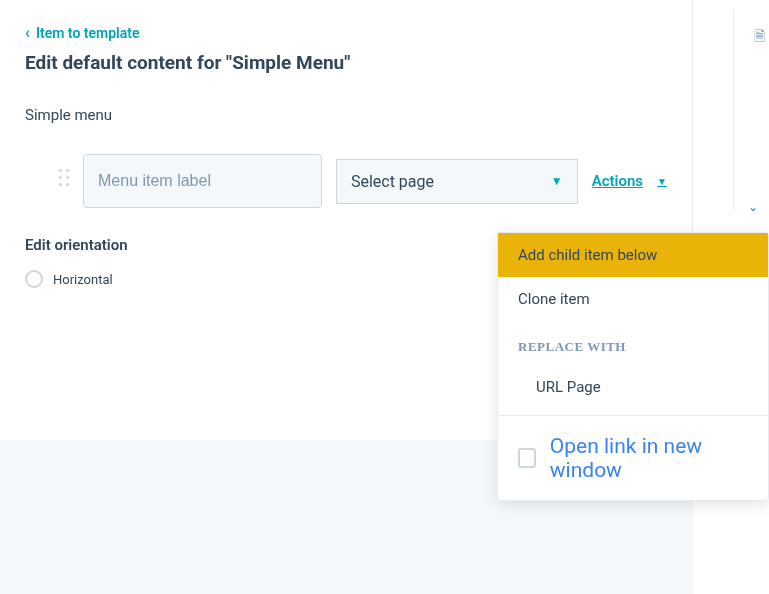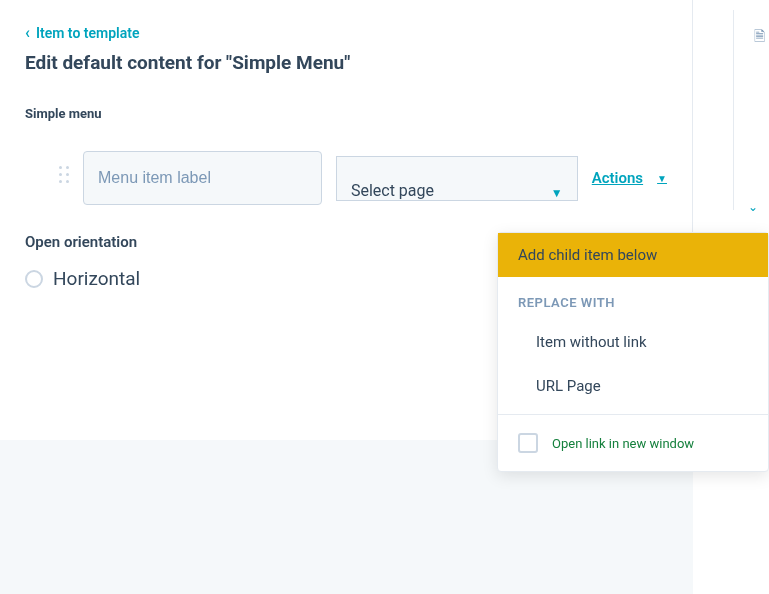--- a/index.html
+++ b/index.html
@@ -47,22 +47,22 @@
       font-size: 16px;
       line-height: 1;
     }
     .page-title {
       font-size: 19px;
       font-weight: 700;
       color: #33475b;
       margin-bottom: 32px;
     }
     .section-label {
-      font-size: 13px;
-      font-weight: 700;
+      font-size: 15px;
+      font-weight: 400;
       color: #33475b;
       margin-bottom: 30px;
     }
     .menu-item-row {
       display: flex;
       align-items: center;
       gap: 14px;
       padding-left: 34px;
       margin-bottom: 28px;
     }
@@ -95,21 +95,21 @@
     .text-input::placeholder {
       color: #7c98b6;
     }
     .select-wrap {
       width: 246px;
       height: 45px;
       border: 1px solid #cbd6e2;
       border-radius: 0;
       background: #f5f8fa;
       display: flex;
-      align-items: flex-end;
+      align-items: center;
       justify-content: space-between;
       padding: 0 14px;
       cursor: pointer;
     }
     .select-wrap .select-text {
       color: #33475b;
       font-size: 16px;
     }
     .select-wrap .caret {
       color: #00a4bd;
@@ -169,21 +169,21 @@
     .radio-outer.selected {
       border-color: #00a4bd;
     }
     .radio-inner {
       width: 8px;
       height: 8px;
       background: #00a4bd;
       border-radius: 50%;
     }
     .radio-label {
-      font-size: 19px;
+      font-size: 13px;
       color: #33475b;
     }
     .actions-dropdown {
       position: absolute;
       top: 232px;
       left: 497px;
       width: 272px;
       background: #fff;
       border: 1px solid #e5eaf0;
       box-shadow: 0 4px 16px rgba(0,0,0,0.1);
@@ -201,38 +201,39 @@
     }
     .dropdown-item.indented {
       padding-left: 38px;
     }
     .dropdown-header {
       padding: 18px 20px 10px 20px;
       font-size: 13px;
       font-weight: 600;
       letter-spacing: 0.5px;
       color: #7c98b6;
+      font-family: Liberation Serif, serif;
     }
     .dropdown-checkbox-row {
       display: flex;
       align-items: center;
       gap: 14px;
       padding: 18px 20px;
       border-top: 1px solid #e5eaf0;
       margin-top: 6px;
     }
     .checkbox {
       width: 20px;
       height: 20px;
       border: 2px solid #cbd6e2;
       border-radius: 3px;
     }
     .checkbox-label {
-      font-size: 13px;
-      color: #15803d;
+      font-size: 21px;
+      color: #3b82f6;
     }
     .right-panel {
       position: absolute;
       top: 0;
       left: 693px;
       width: 76px;
       height: 594px;
       background: #fff;
     }
     .right-card {
@@ -287,37 +288,37 @@
         <span class="caret">▼</span>
       </div>
       <div class="actions-link">
         <span>Actions</span>
         <span class="caret">▼</span>
       </div>
     </div>
 
 
     <div class="orientation-section">
-      <div class="orientation-label">Open orientation</div>
+      <div class="orientation-label">Edit orientation</div>
 
       <div class="radio-row">
         <div class="radio-outer"></div>
         <span class="radio-label">Horizontal</span>
       </div>
 
     </div>
 
   </div>
   <div class="gray-area"></div>
 </div>
 
 <div class="actions-dropdown">
   <div class="dropdown-item highlighted">Add child item below</div>
+  <div class="dropdown-item">Clone item</div>
   <div class="dropdown-header">REPLACE WITH</div>
-  <div class="dropdown-item indented">Item without link</div>
   <div class="dropdown-item indented">URL Page</div>
   <div class="dropdown-checkbox-row">
     <div class="checkbox"></div>
     <span class="checkbox-label">Open link in new window</span>
   </div>
 </div>
 
 <div class="right-panel">
   <div class="right-card">
     <span class="right-icon" style="top:16px; left:20px;">🗎</span>

